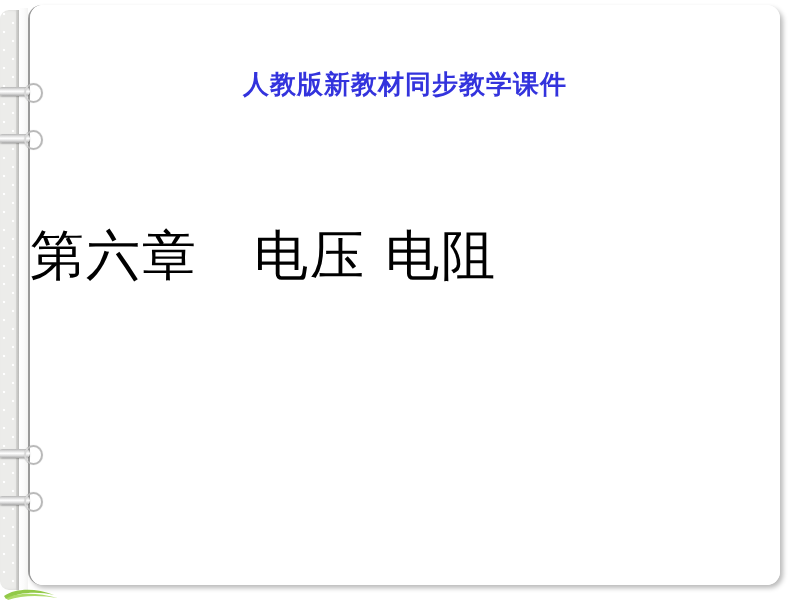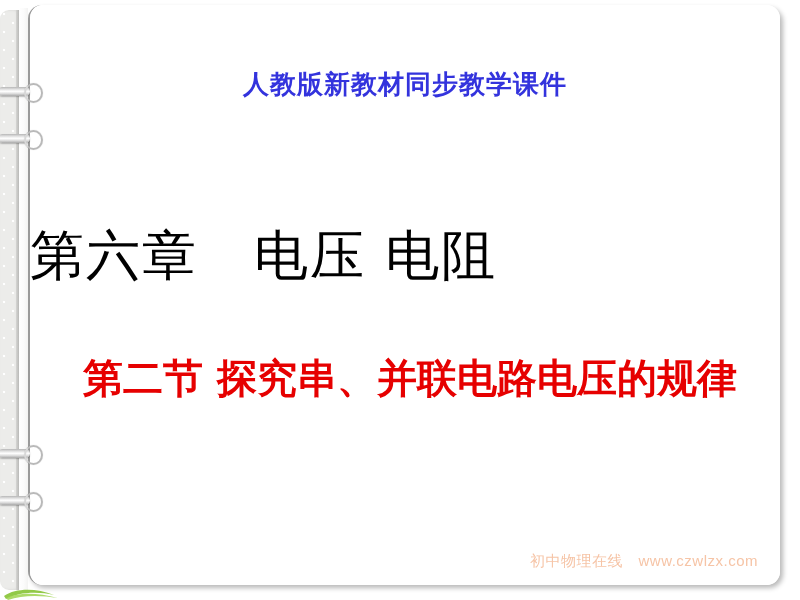--- a/index.html
+++ b/index.html
@@ -179,23 +179,21 @@
 
 <div id="slide">
 
   <div class="page-sheet">
     <div class="page-sheet-inner">
 
       <div class="kicker cn">人教版新教材同步教学课件</div>
 
       <div class="chapter-title cn">第六章　电压 电阻</div>
 
-      <div class="section-title cn">第二节  探究串、并联电路电压的规律</div>
-
-      <div class="watermark cn">初中物理在线　www.czwlzx.com</div>
+
 
     </div>
   </div>
 
   <div class="spine-cover"></div>
   <div class="spine-gap"></div>
 
   <div class="ring" style="top:83px;">
     <div class="bar"></div>
     <div class="loop"></div>

